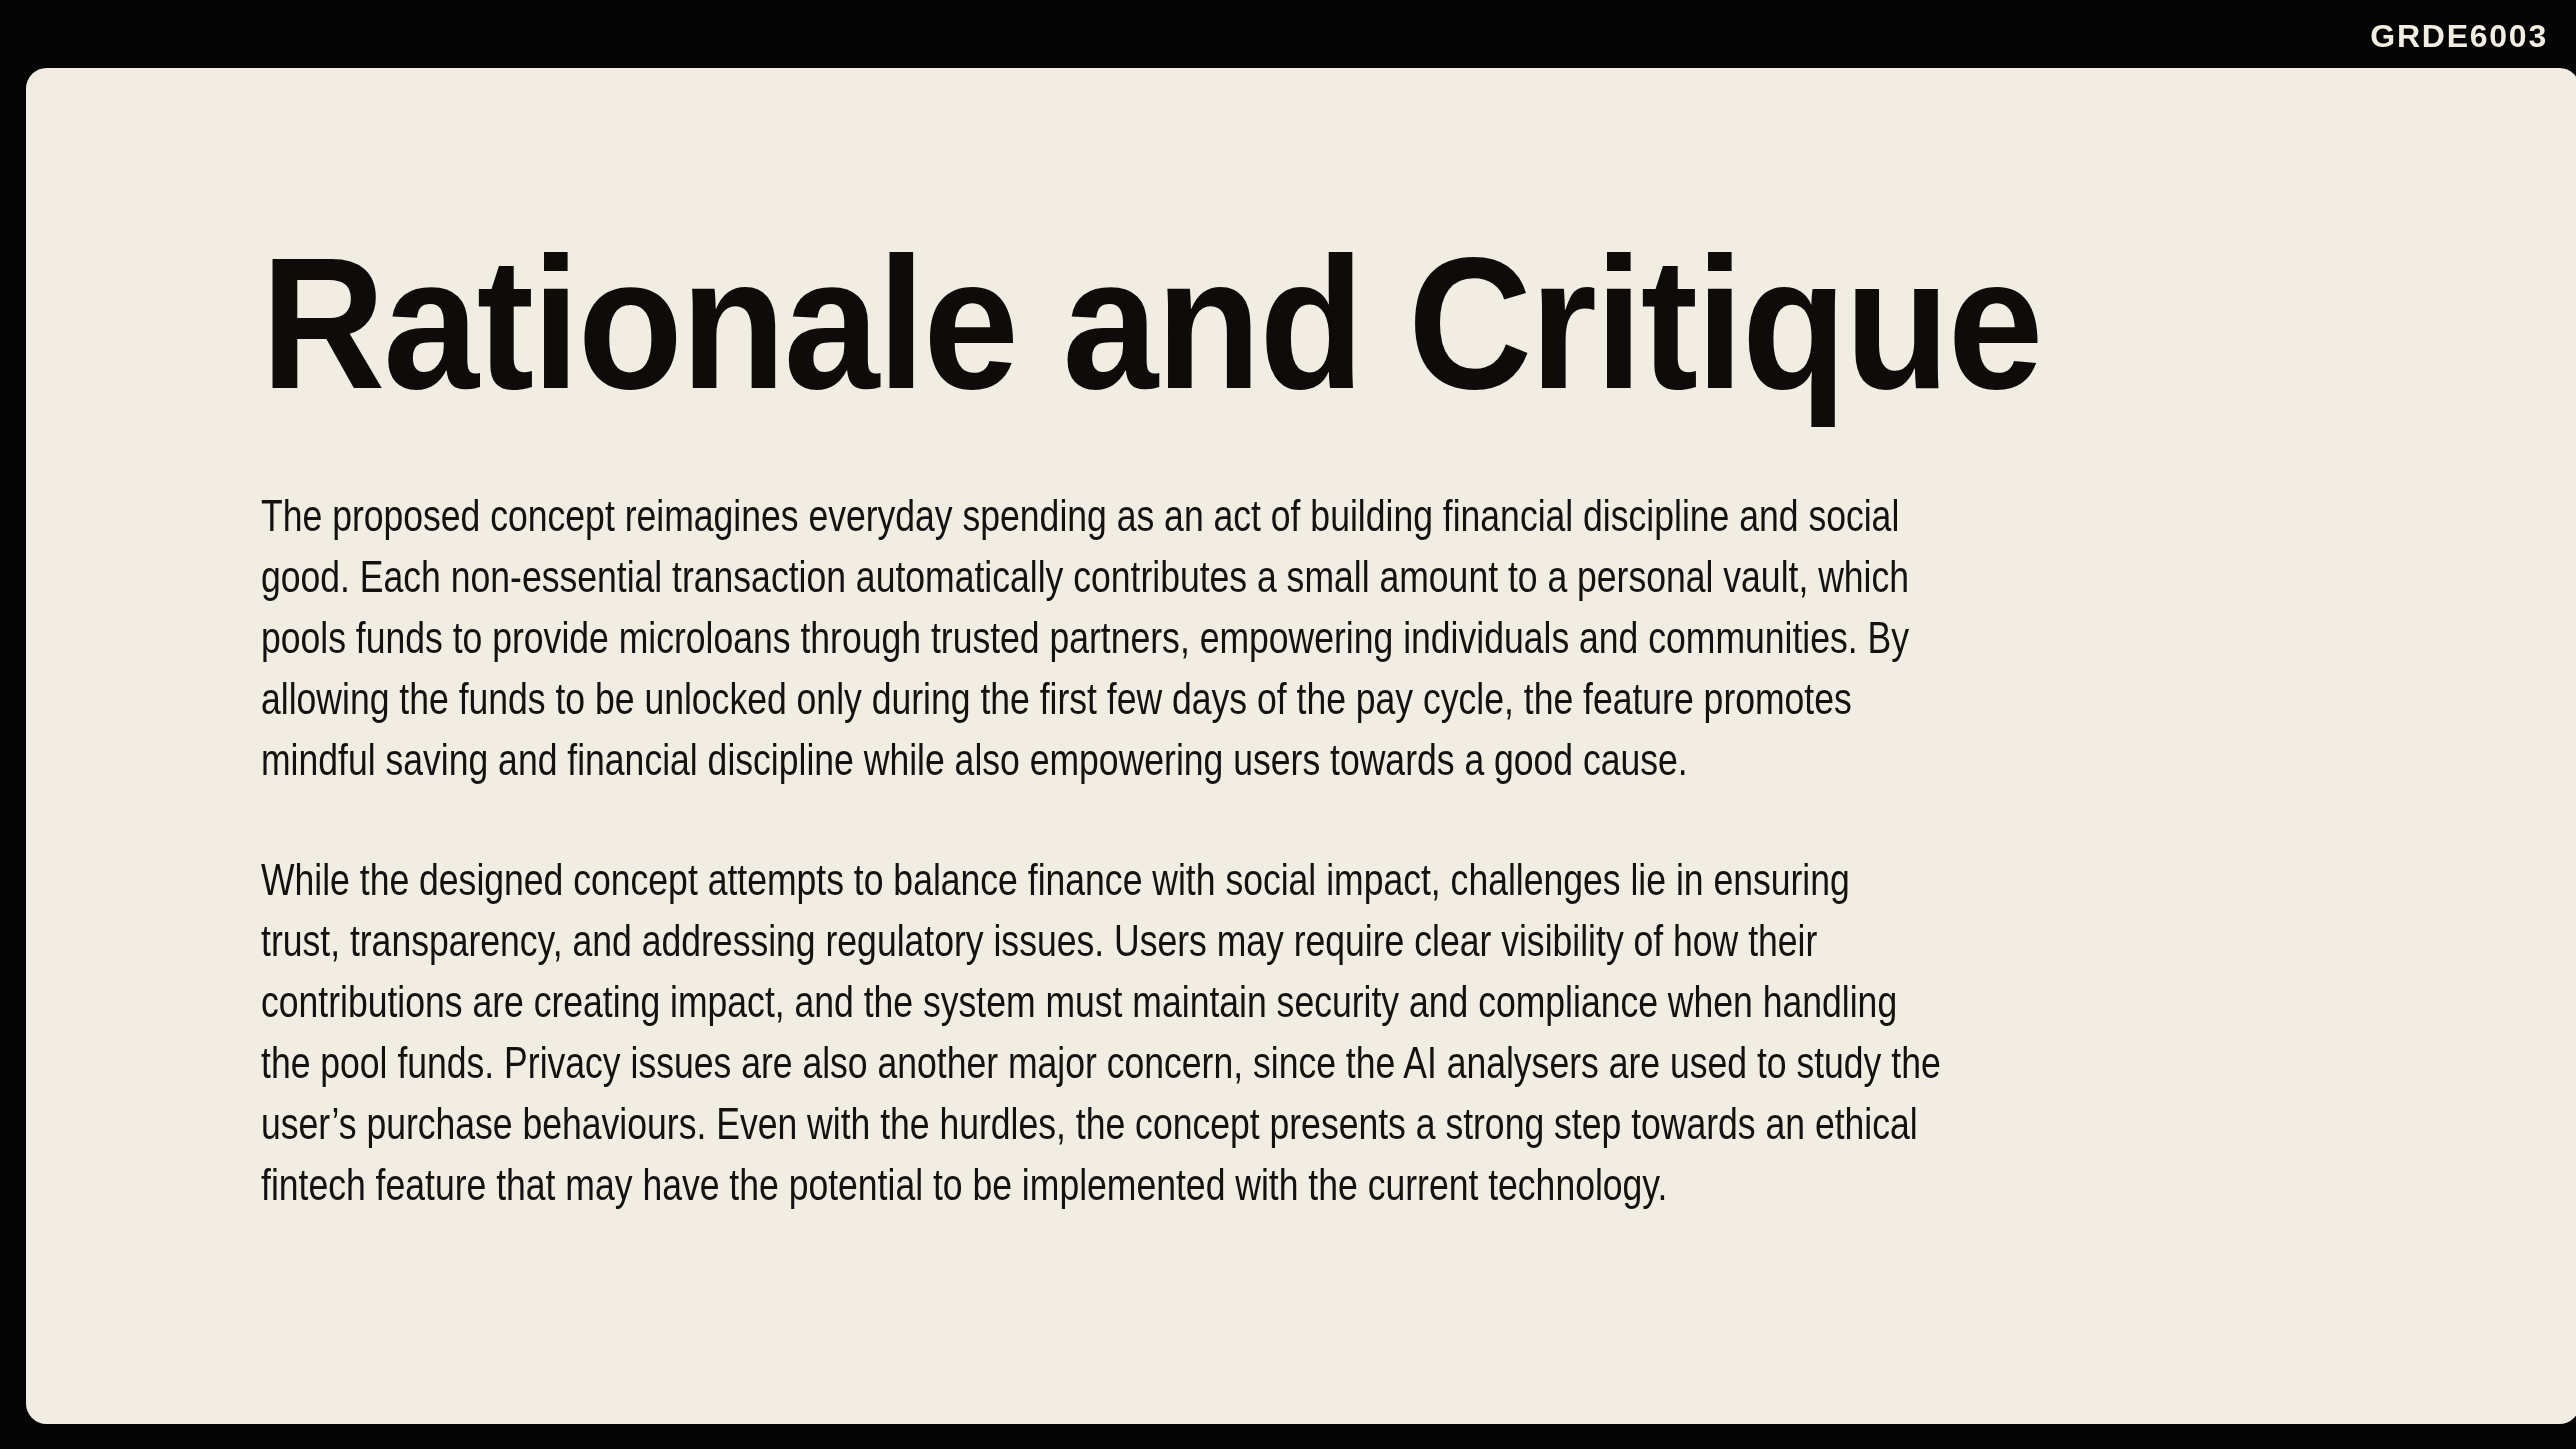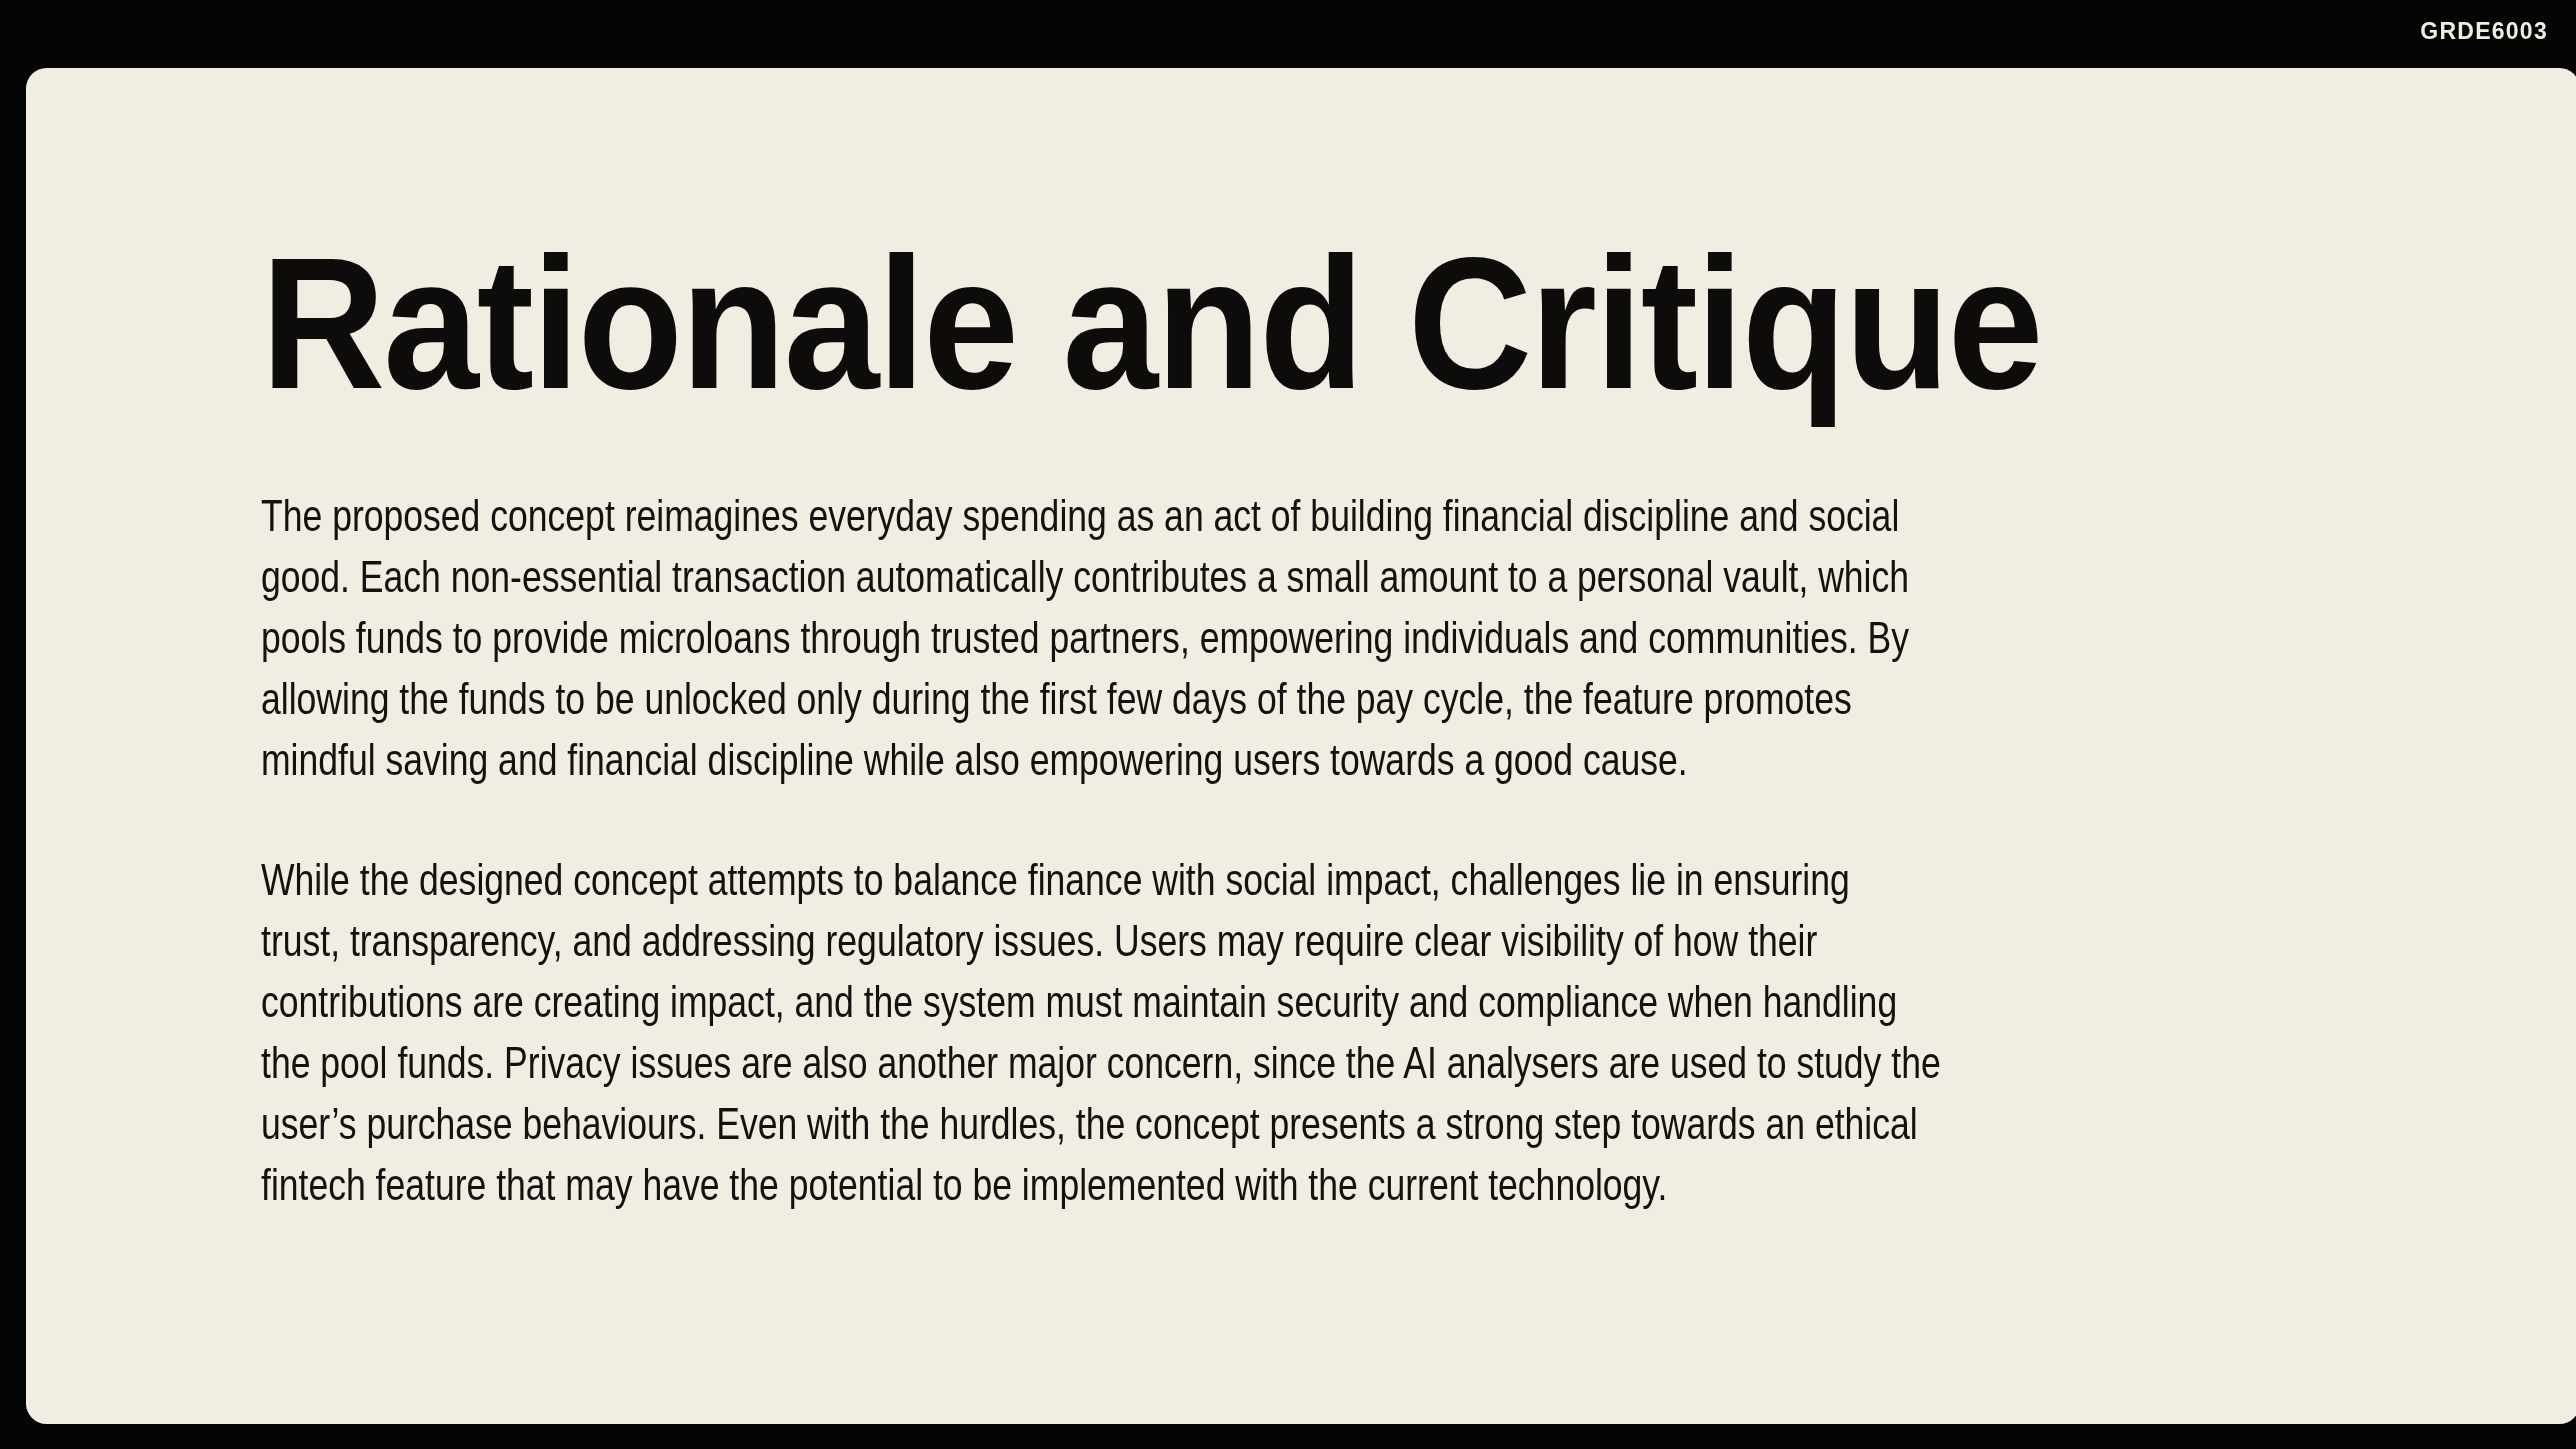--- a/index.html
+++ b/index.html
@@ -12,21 +12,21 @@
     width: 2576px;
     height: 1449px;
     background: var(--background, #050505);
     font-family: "Liberation Sans", sans-serif;
     overflow: hidden;
   }
   .course-code {
     position: absolute;
     top: 20px;
     right: 28px;
-    font-size: 23px;
+    font-size: 32px;
     font-weight: 700;
     letter-spacing: 0.055em;
     line-height: 1;
     color: var(--code-text, #f2ede2);
     white-space: nowrap;
   }
   .panel {
     position: absolute;
     left: 26px;
     top: 68px;

